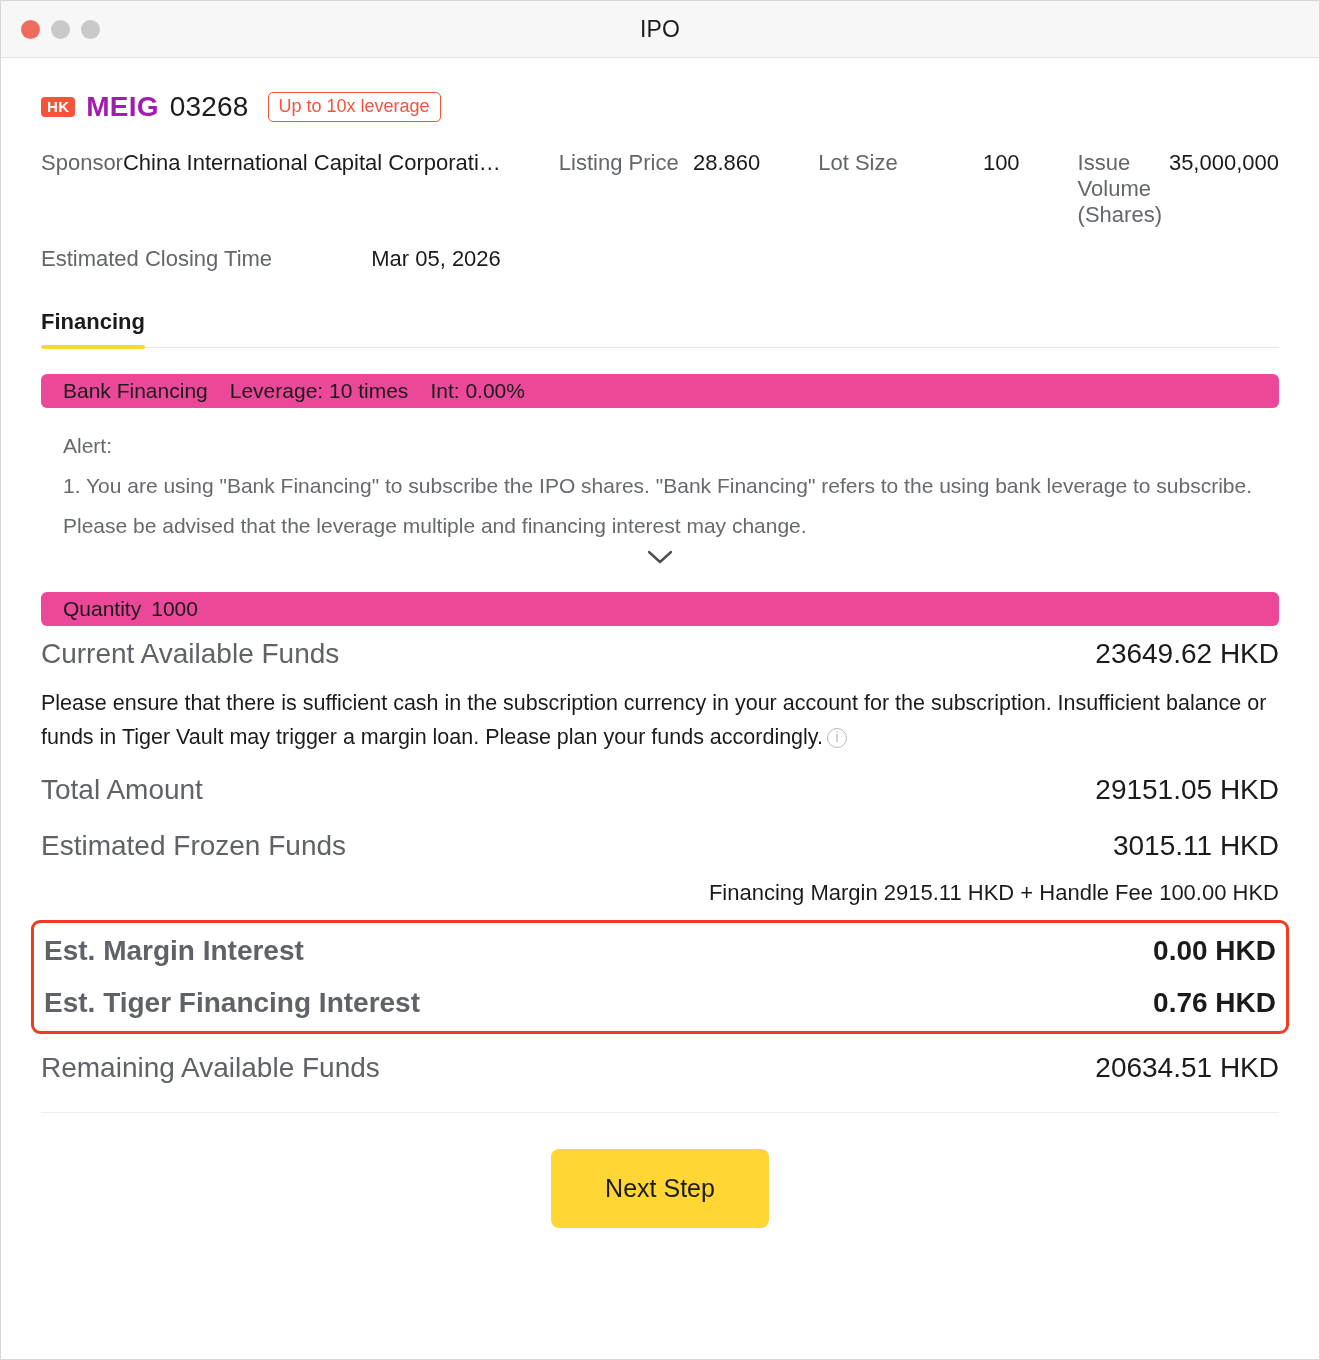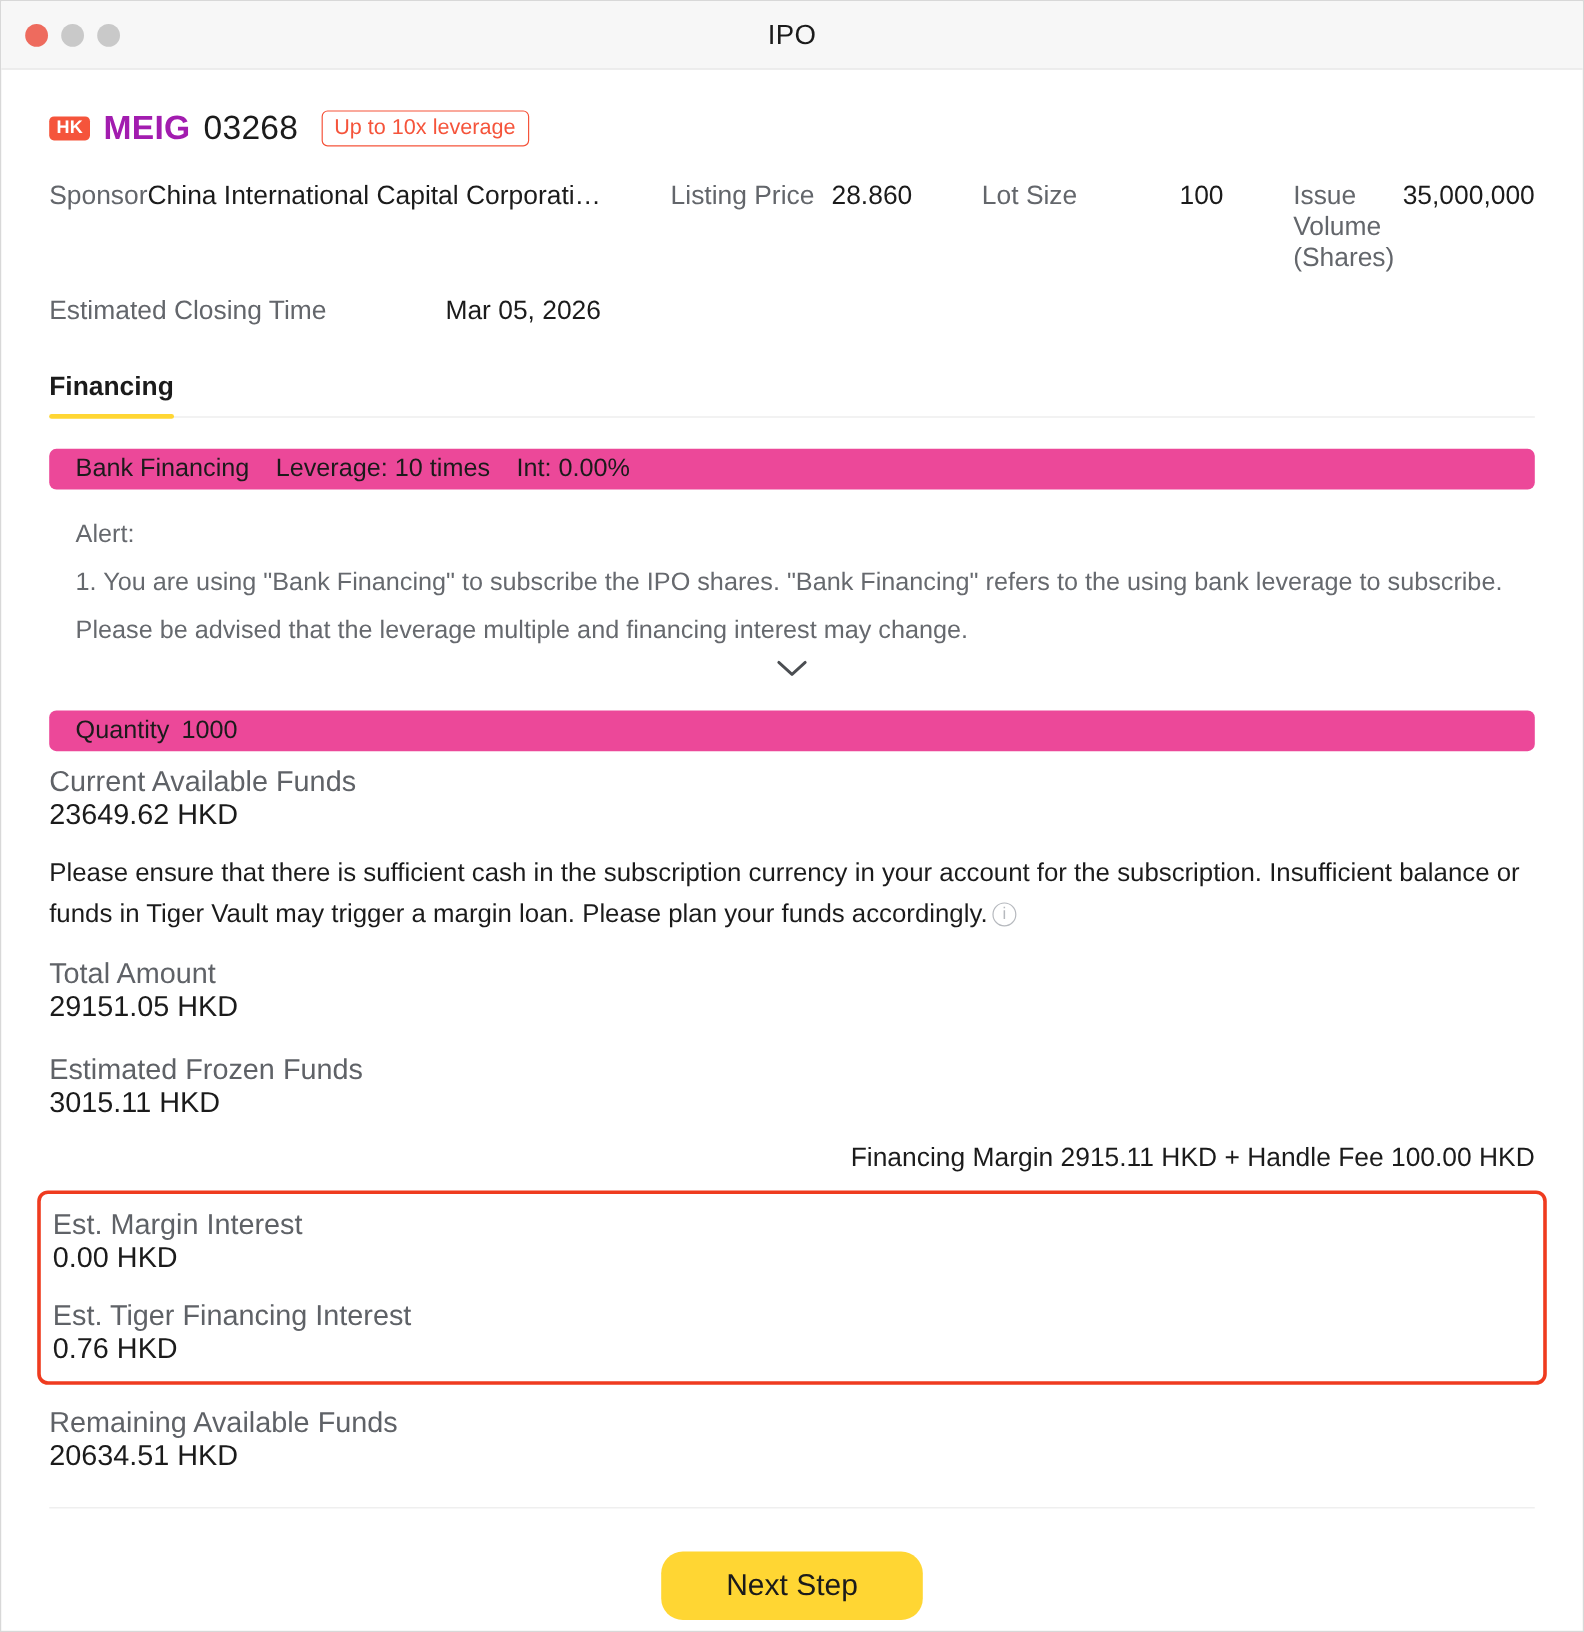--- a/index.html
+++ b/index.html
@@ -157,22 +157,21 @@
     color: #4b4e52;
     font-size: 22px;
     line-height: 1;
   }
   
   .amt-row {
     display: flex;
     justify-content: space-between;
     align-items: baseline;
     padding: 12px 0;
-    font-size: 24px;
-    flex-direction: column;
+    font-size: 28px;
   }
   .amt-label { color: #5f6267; }
   .amt-value { color: #1b1b1b; }
   .note {
     font-size: 21.5px;
     color: #1b1b1b;
     line-height: 1.6;
     padding: 4px 0 8px 0;
   }
   .info-circle {
@@ -193,38 +192,38 @@
     color: #1b1b1b;
     padding: 6px 0 10px 0;
   }
   
   .highlight-box {
     border: 3px solid #ef3b1f;
     border-radius: 9px;
     margin: 4px -10px 6px -10px;
     padding: 2px 10px;
   }
-  .highlight-box .amt-row { padding: 10px 0; }
+  .highlight-box .amt-row { padding: 10px 0; font-weight: bold; }
   .divider {
     border-top: 1px solid #ececec;
     margin-top: 16px;
   }
   
   .footer {
     display: flex;
     justify-content: center;
     padding-top: 36px;
   }
   .next-btn {
     background: #ffd633;
     border: none;
-    border-radius: 18px;
+    border-radius: 8px;
     font-size: 25px;
     color: #1b1b1b;
-    padding: 14px 54px;
+    padding: 25px 54px;
     font-family: "Liberation Sans", sans-serif;
     cursor: pointer;
   }
 </style>
 </head>
 <body>
 
 <div class="window">
 
   <div class="titlebar">

